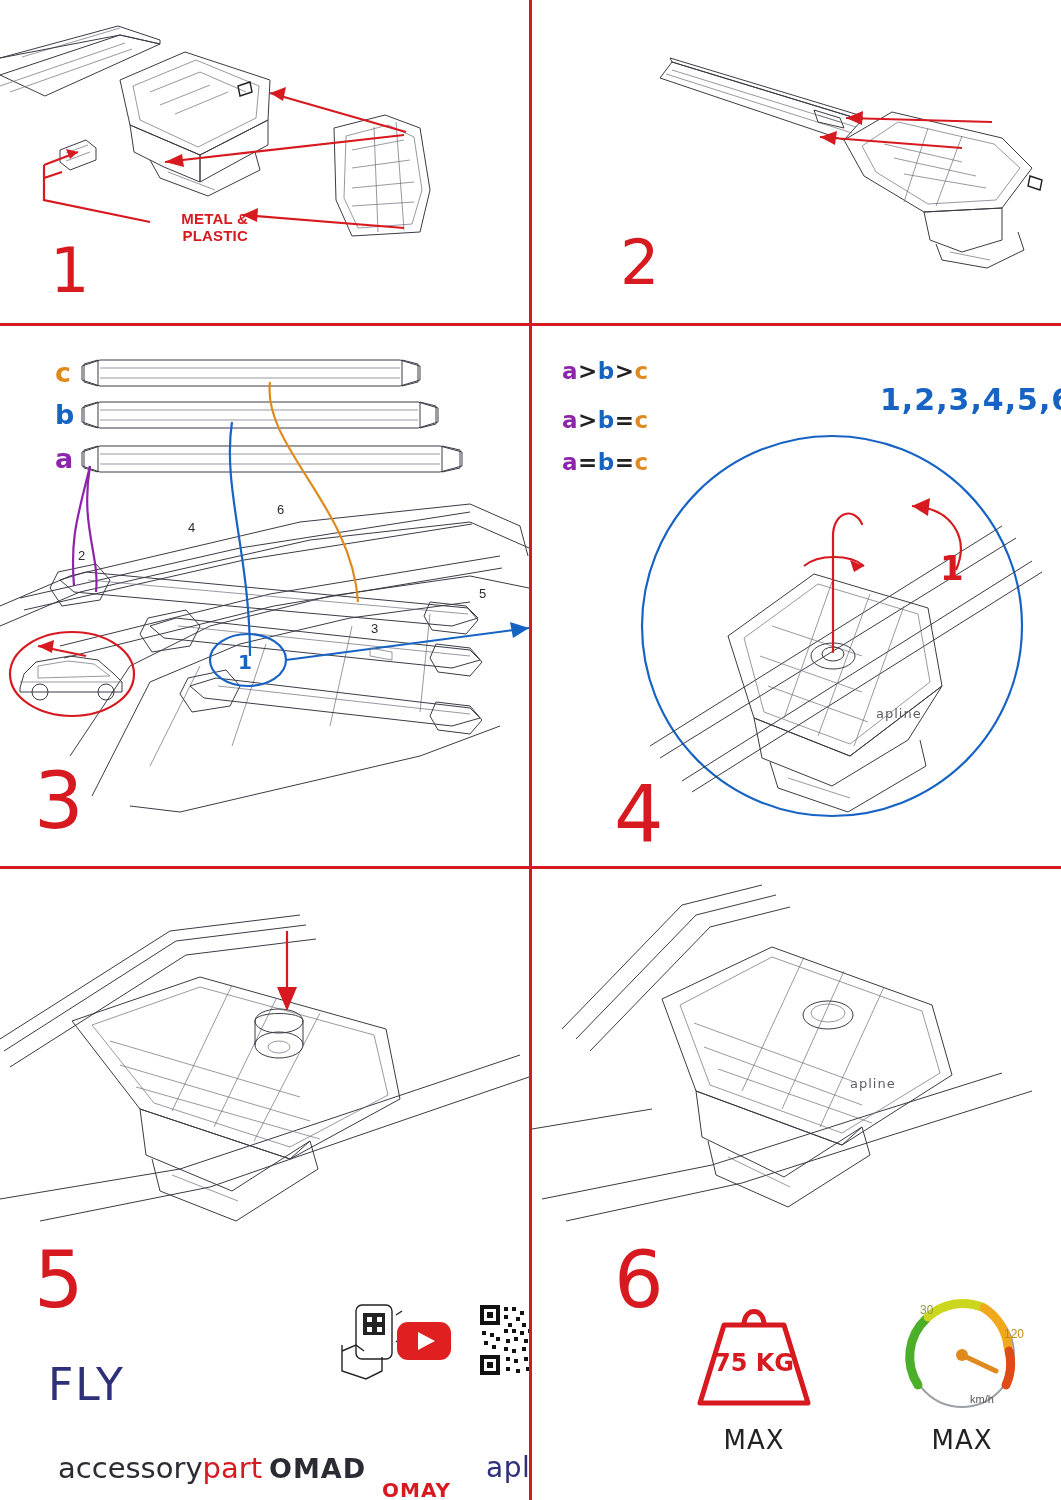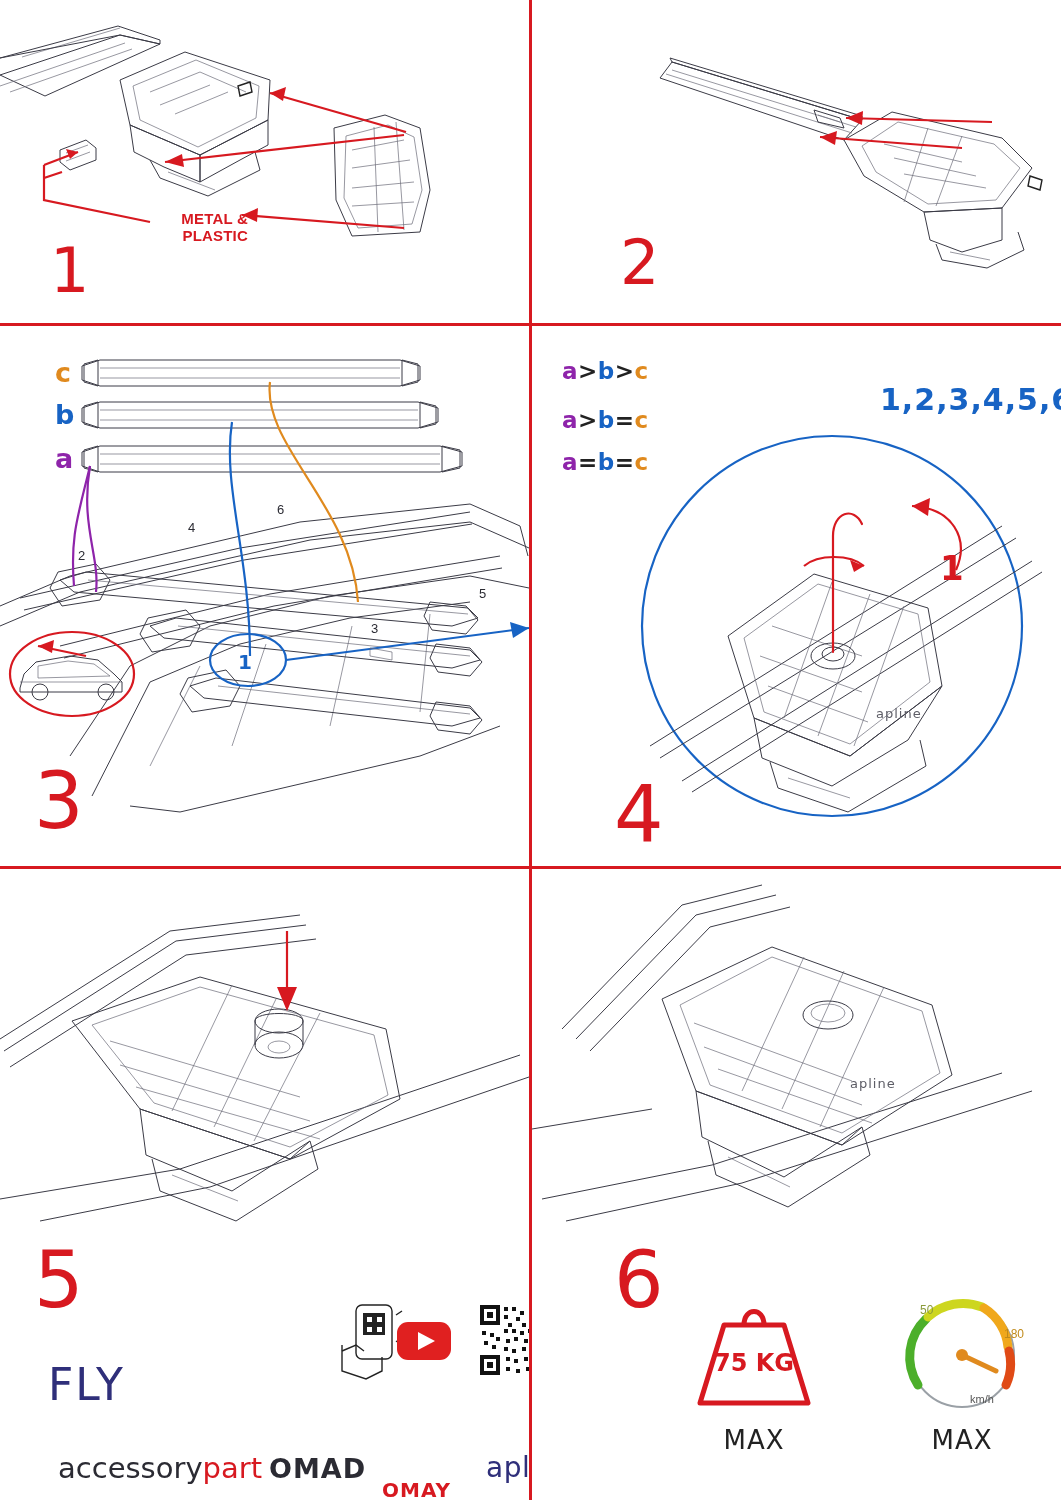--- a/index.html
+++ b/index.html
@@ -435,19 +435,19 @@
       <svg width="140" height="126" viewBox="0 0 140 126">
         <circle cx="70" cy="66" r="52" fill="none" stroke="#9aa0a6" stroke-width="2"></circle>
         <path d="M26 96 A52 52 0 0 1 34 30" fill="none" stroke="#4caf2a" stroke-width="9" stroke-linecap="round"></path>
         <path d="M36 28 A52 52 0 0 1 90 18" fill="none" stroke="#cdd61f" stroke-width="9" stroke-linecap="round"></path>
         <path d="M92 19 A52 52 0 0 1 116 58" fill="none" stroke="#f0a81c" stroke-width="9" stroke-linecap="round"></path>
         <path d="M117 62 A52 52 0 0 1 114 96" fill="none" stroke="#e04a16" stroke-width="9" stroke-linecap="round"></path>
         <circle cx="70" cy="66" r="6" fill="#e08a1e"></circle>
         <path d="M70 66 L104 82" stroke="#e08a1e" stroke-width="5" stroke-linecap="round"></path>
       </svg>
     </div>
-    <div class="spd-n" style="left:388px;top:434px;">50</div>
-    <div class="spd-n2" style="left:472px;top:458px;">180</div>
+    <div class="spd-n" style="left:388px;top:434px;">30</div>
+    <div class="spd-n2" style="left:472px;top:458px;">120</div>
     <div class="kmh" style="left:402px;top:524px;">km/h</div>
     <div class="maxlabel" style="left:388px;top:556px;width:84px;text-align:center;">MAX</div>
   </div>
 
 </div>
 
 </body></html>

